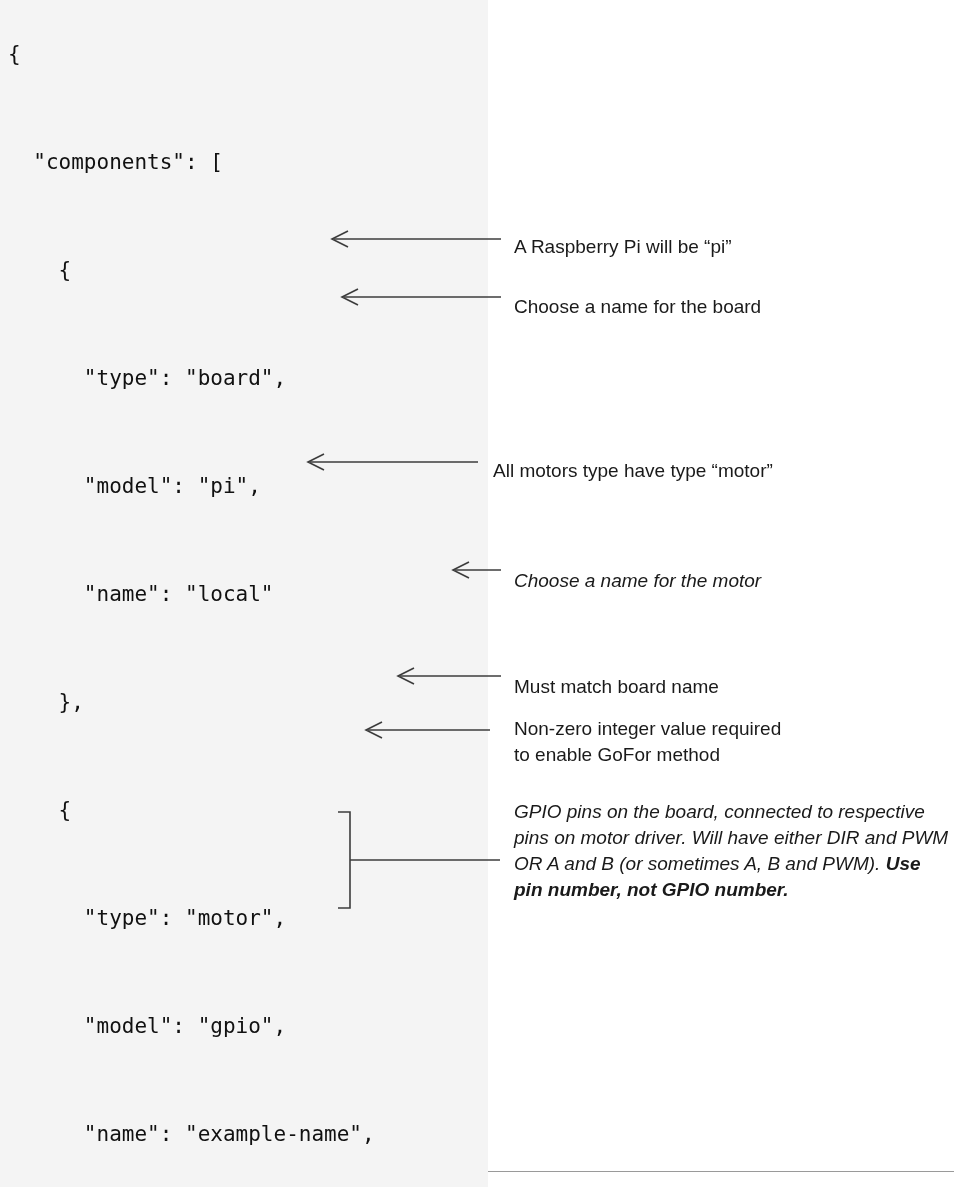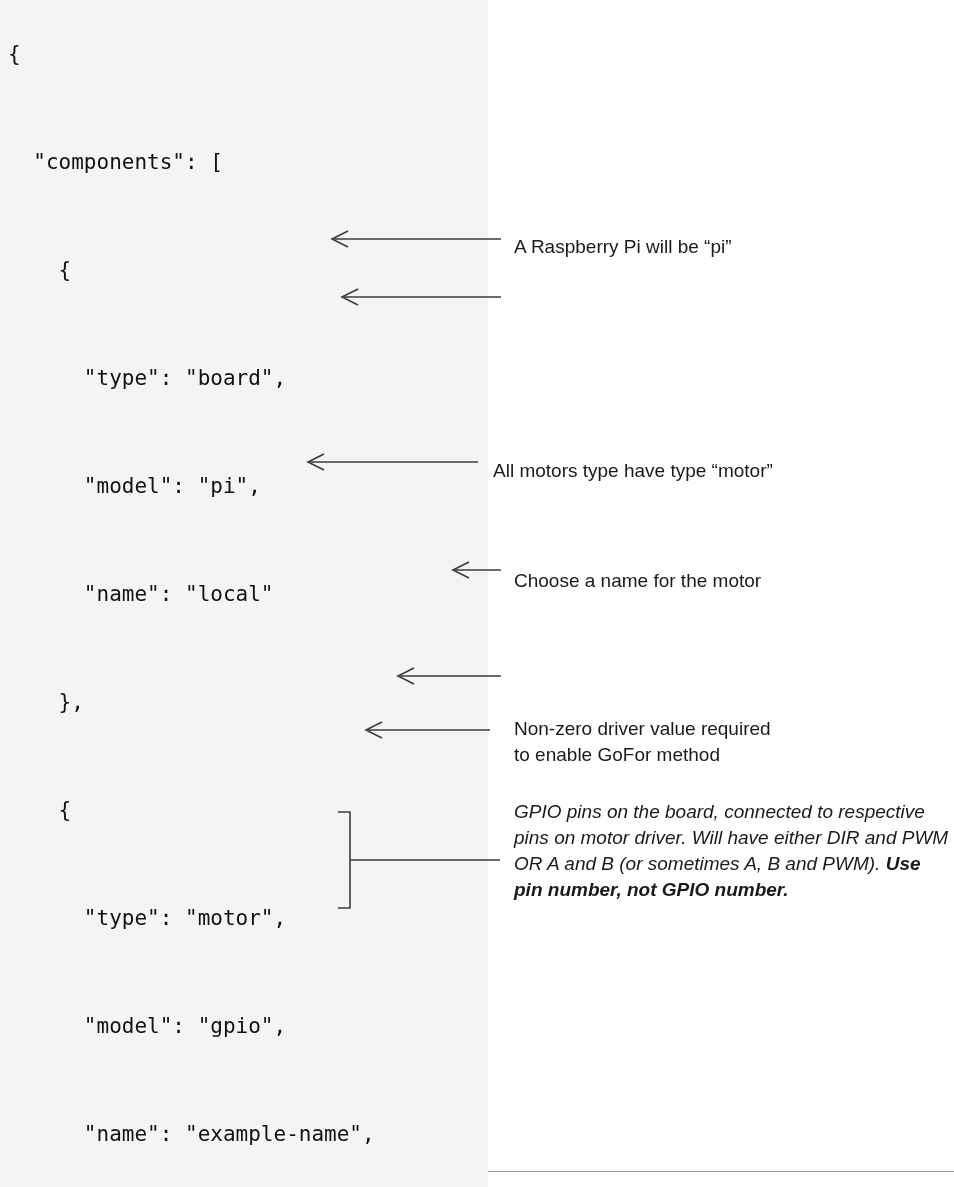--- a/index.html
+++ b/index.html
@@ -121,27 +121,29 @@
 
   ]
 
 }</pre>
 </div>
 
 <div id="annotations">
 
   <div class="note" style="left:26px; top:226px; width:420px;">A Raspberry Pi will be “pi”</div>
 
+  <div class="note" style="left:26px; top:286px; width:420px;">Choose a name for the board</div>
 
   <div class="note" style="left:5px; top:450px; width:440px;">All motors type have type “motor”</div>
 
-  <div class="note" style="left:26px; top:560px; width:420px;">Choose a name for the motor</div>
+  <div class="note" style="left:26px; top:560px; width:420px;font-style:italic;">Choose a name for the motor</div>
 
+  <div class="note" style="left:26px; top:666px; width:420px;">Must match board name</div>
 
-  <div class="note" style="left:26px; top:708px; width:430px;">Non-zero driver value required
+  <div class="note" style="left:26px; top:708px; width:430px;">Non-zero integer value required
 to enable GoFor method</div>
 
   <div class="note" style="left:26px; top:791px; width:440px;font-style:italic;"><span>GPIO pins on the board, connected to respective pins on motor driver. Will have either DIR and PWM OR A and B (or sometimes A, B and PWM). </span><b>Use pin number, not GPIO number.</b></div>
 
 </div>
 
 <div id="bottom-rule"></div>
 
 <svg id="overlay" viewBox="0 0 954 1187">
   <g stroke="#3c3c3c" stroke-width="1.6" fill="none">

